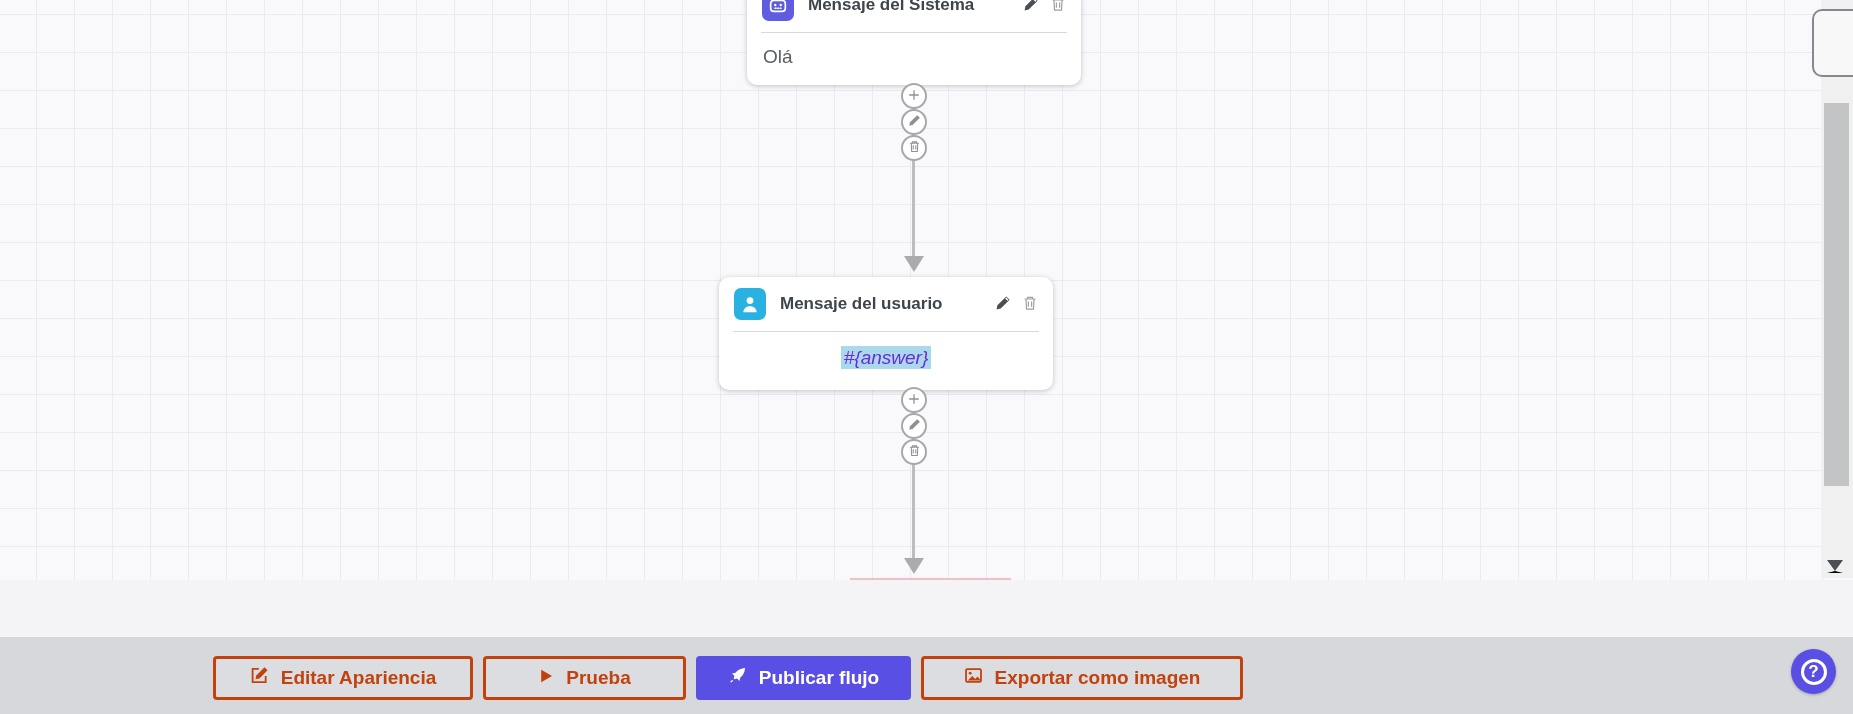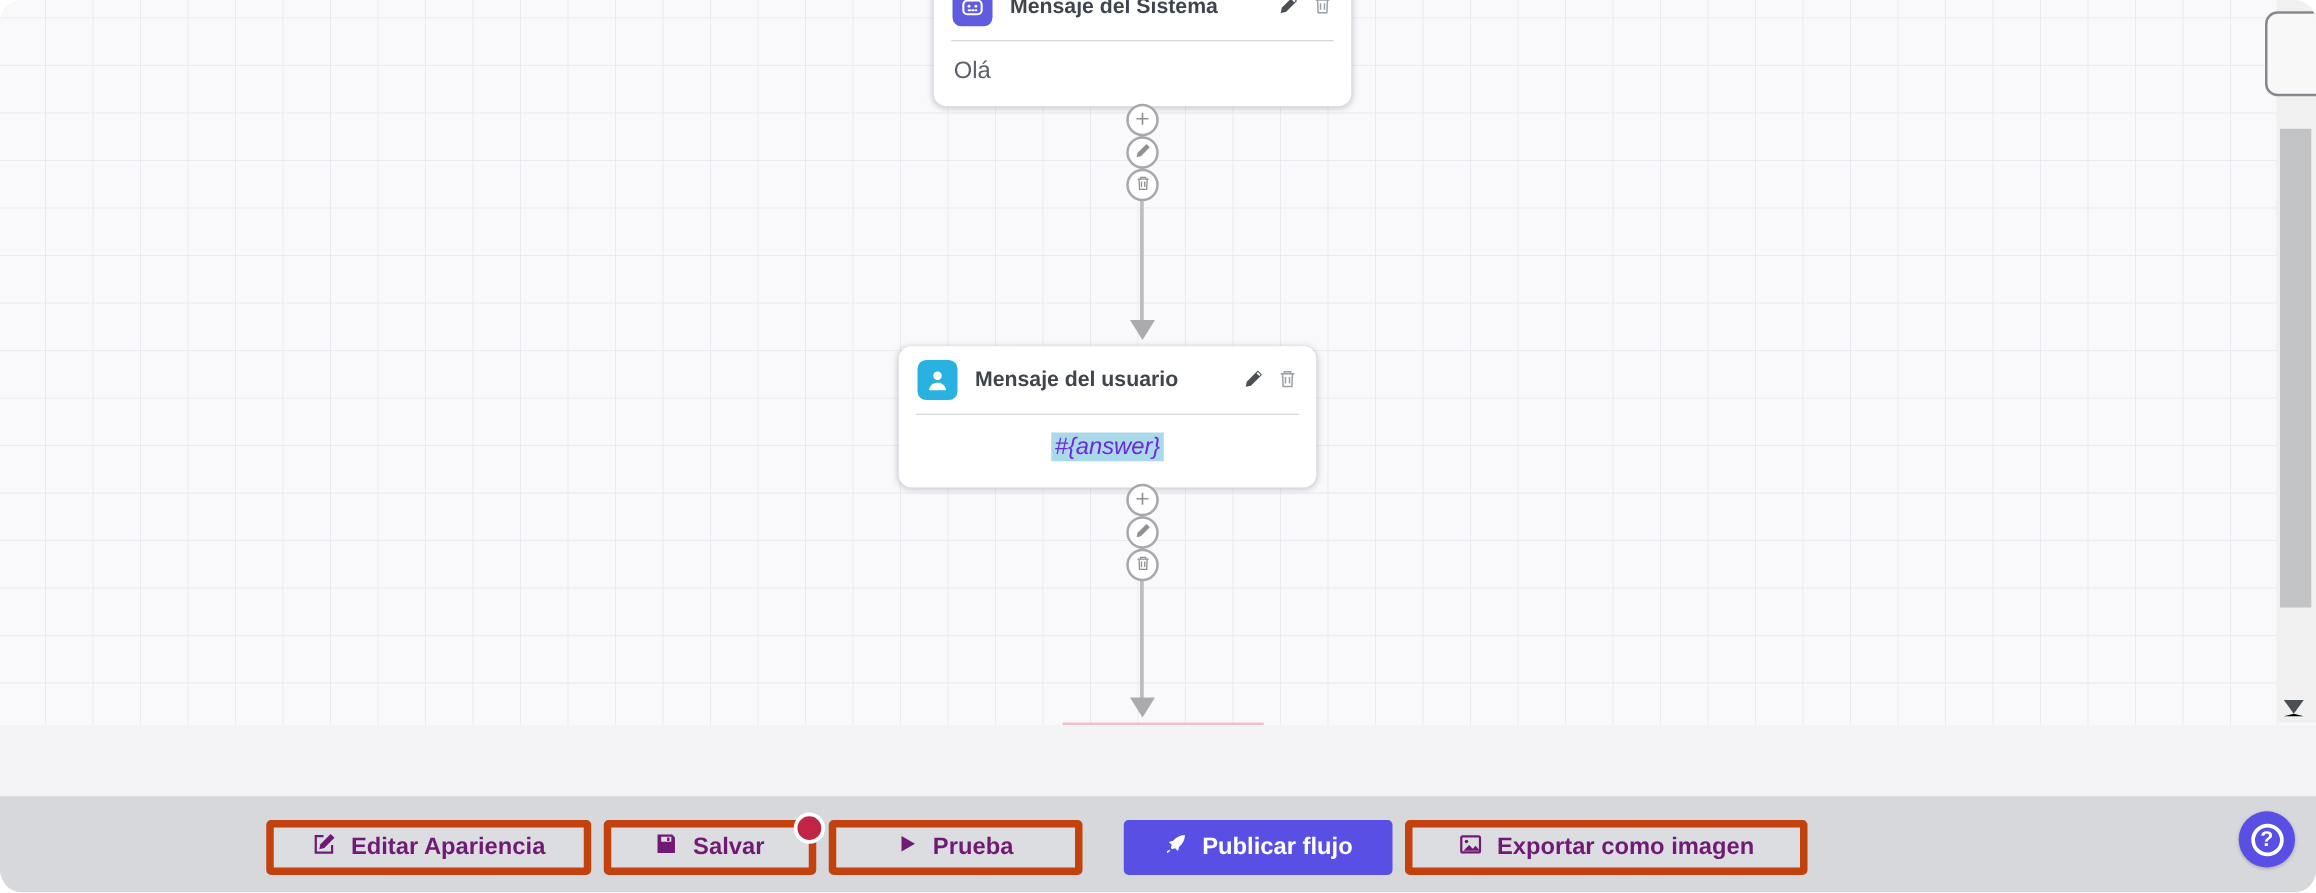--- a/index.html
+++ b/index.html
@@ -1,17 +1,17 @@
 <!DOCTYPE html>
 <html><head>
 <meta charset="utf-8">
 <style>
   html,body{margin:0;padding:0;}
   .stage{position:relative;width:1853px;height:714px;overflow:hidden;
-    background:#f4f4f6;font-family:"Liberation Sans",sans-serif;border-radius:18px;}
+    background:#f4f4f6;font-family:"Liberation Sans",sans-serif;}
 
   
   .canvas{position:absolute;left:0;top:0;width:1853px;height:580px;
     background-color:#f9f9fb;
     background-image:linear-gradient(to right,#e9eaf2 1px,transparent 1px),
                      linear-gradient(to bottom,#e9eaf2 1px,transparent 1px);
     background-size:38px 38px;background-position:-2px 14px;}
 
   
   .node{position:absolute;width:334px;background:#fff;border-radius:10px;
@@ -50,25 +50,25 @@
   .ah1{left:904px;top:256px;}
   .ah2{left:904px;top:558px;}
   .pink-line{position:absolute;left:850px;top:578px;width:161px;height:2px;
     background:#e79aa4;opacity:.6;z-index:1;}
 
   
   .strip{position:absolute;left:0;top:580px;width:1853px;height:57px;background:#f4f4f6;}
   .toolbar{position:absolute;left:0;top:637px;width:1853px;height:77px;background:#d6d8dc;}
   .btn-row{position:absolute;left:213px;top:656px;display:flex;gap:10px;}
   .tb{height:44px;display:flex;align-items:center;justify-content:center;gap:12px;
-    background:#dbdde1;border:6px solid #c2410c;border-radius:4px;
+    background:#dbdde1;border:3px solid #c2410c;border-radius:4px;
     font-family:"Liberation Sans",sans-serif;font-size:19px;font-weight:bold;
-    color:#701a75;box-sizing:border-box;cursor:pointer;position:relative;}
+    color:#c2410c;box-sizing:border-box;cursor:pointer;position:relative;}
   .tb svg{flex:none;}
-  .tb.primary{border:none;color:#fff;margin-left:23px;}
+  .tb.primary{border:none;color:#fff;}
   .w1{width:260px}.w2{width:191px}.w3{width:170px}.w4{width:203px}.w5{width:215px}.w6{width:322px}
   .badge{position:absolute;right:-13px;top:-12px;width:19px;height:19px;
     border-radius:50%;border:3px solid #fff;}
 
   
   .help{position:absolute;left:1791px;top:649px;width:45px;height:45px;
     border-radius:50%;border:none;display:flex;align-items:center;
     justify-content:center;cursor:pointer;z-index:6;box-shadow:0 1px 3px rgba(0,0,0,.25);}
   .help-ring{width:26px;height:26px;border-radius:50%;border:3px solid #fff;
     color:#fff;font-weight:bold;font-size:17px;display:flex;align-items:center;
@@ -223,29 +223,20 @@
       <span>
         <svg width="19" height="19" viewBox="0 0 16 16">
           <path fill="none" stroke="currentColor" stroke-width="1.5" d="M13.2 8.5v5H2.2V2.5h5.2"></path>
           <path fill="currentColor" d="M12.2 1l2.6 2.6-6.9 6.9-3.3.7.7-3.3z"></path>
         </svg>
       </span>
       <span>Editar Apariencia</span>
     </button>
 
 
-    <button class="tb w3">
-      <span>
-        <svg width="18" height="18" viewBox="0 0 16 16">
-          <path fill="currentColor" fill-rule="evenodd" d="M1.8 1.5h10.4l2 2v11H1.8zM4.4 3v3.6h7.2V3zM8.6 3.5h1.7v2.6H8.6z"></path>
-        </svg>
-      </span>
-      <span>Salvar</span>
-      <span class="badge" style="background: rgb(192, 37, 69);"></span>
-    </button>
 
     <button class="tb w4">
       <span>
         <svg width="16" height="16" viewBox="0 0 16 16">
             <path fill="currentColor" d="M3.2 1.8L14 8 3.2 14.2z"></path>
           </svg>
       </span>
       <span>Prueba</span>
     </button>
 

